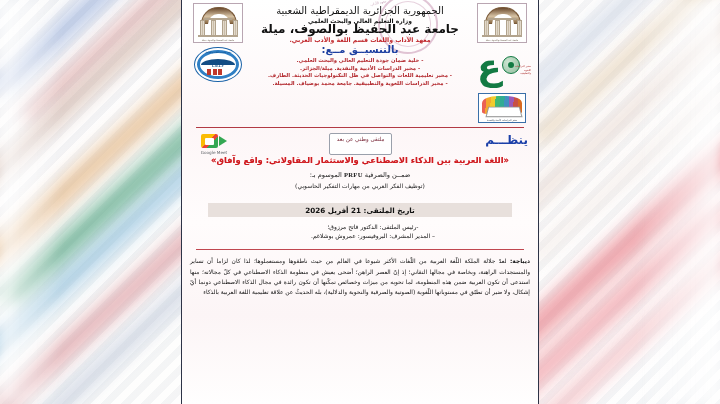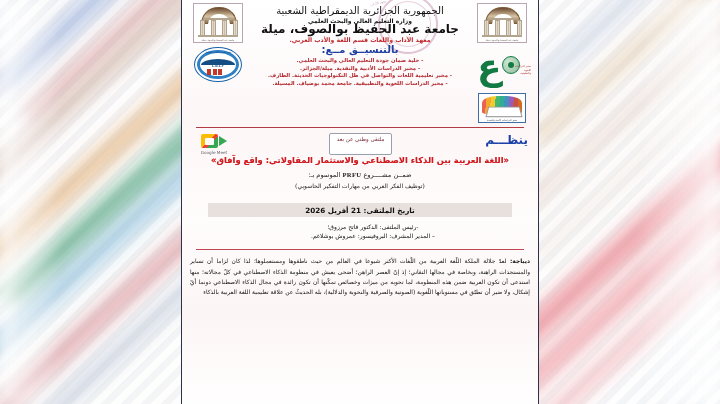--- a/index.html
+++ b/index.html
@@ -375,21 +375,21 @@
               <div class="lens"></div>
           </div>
           <div class="meet-cap">Google Meet</div>
         </div>
       </div>
 
 
       <div class="main-title">«اللغة العربية بين الذكاء الاصطناعي والاستثمار المقاولاتي: واقع وآفاق»</div>
 
       <div class="prfu">
-        <span>ضمــن مشــــروع </span><b>PRFU</b><span> الموسوم بـ:</span>
+        <span>ضمــن والصرفية </span><b>PRFU</b><span> الموسوم بـ:</span>
       </div>
       <div class="prfu-sub">(توظيف الفكر العربي من مهارات التفكير الحاسوبي)</div>
 
       <div class="date-band">تاريخ الملتقى: 21 أفريل 2026</div>
 
       <div class="officials">
         <div>-رئيس الملتقى: الدكتور فاتح مرزوق؛</div>
         <div>– المدير المشرف: البروفيسور: عمروش بوشلاغم.</div>
       </div>
 

